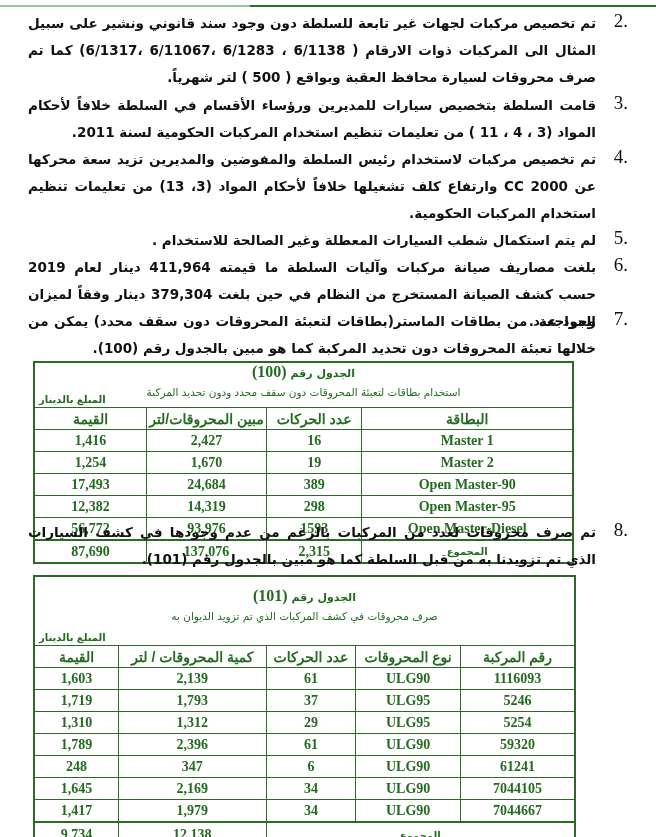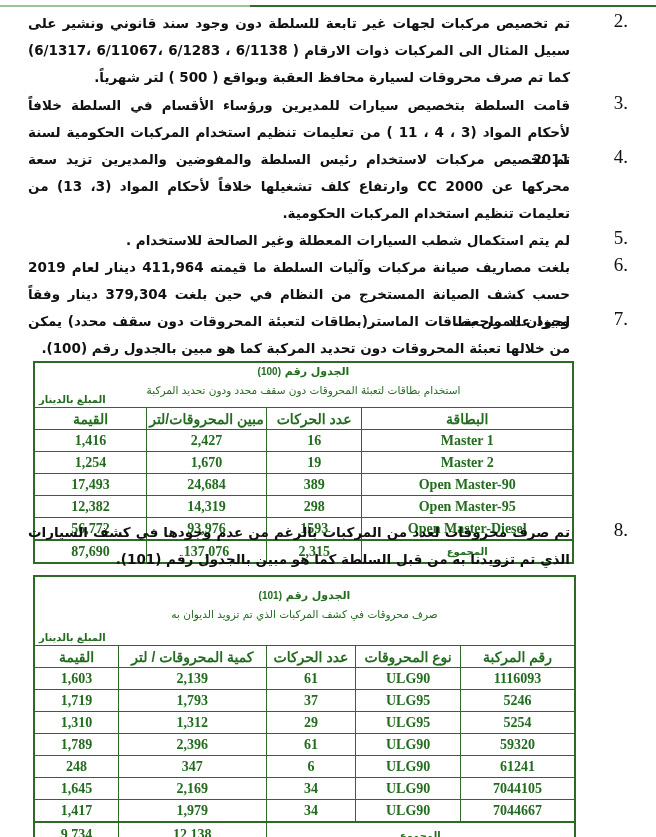--- a/index.html
+++ b/index.html
@@ -4,31 +4,31 @@
 <style>
   html, body { margin: 0; padding: 0; background: #ffffff; }
   body { width: 656px; height: 837px; position: relative; overflow: hidden;
          font-family: "DejaVu Sans", sans-serif; color: #111; }
   .topline-light { position: absolute; top: 5px; left: 0; width: 250px; height: 2px; background: #9cc49a; }
   .topline-dark { position: absolute; top: 5px; left: 250px; width: 406px; height: 2px; background: #2f6e2a; }
 
   .item { position: absolute; left: 28px; width: 600px; direction: rtl; }
   .item .num { position: absolute; right: 0; top: 0; direction: ltr;
                font-family: "Liberation Serif", serif; font-size: 19px; color: #111; }
-  .item .text { margin-right: 58px; font-weight: bold; font-size: 13.5px; line-height: 27px;
+  .item .text { margin-right: 32px; font-weight: bold; font-size: 13.5px; line-height: 27px;
                 text-align: justify; color: #111; }
 
   table.green { position: absolute; border-collapse: collapse; direction: rtl;
                 border: 2px solid #2d6a26; color: #236b1f; }
   table.green td, table.green th { border: 1px solid #2d6a26; text-align: center; padding: 0;
                 font-family: "Liberation Serif", serif; font-weight: bold; font-size: 14px; height: 21px; }
   table.green th { font-family: Liberation Sans, sans-serif; font-size: 14px; }
   table.green td.cap { border: none; border-bottom: 1px solid #2d6a26; position: relative; }
   .cap-title { font-family: "DejaVu Sans", sans-serif; font-size: 11px; font-weight: bold; line-height: 18px; }
-  .cap-title .n { font-family: Liberation Sans, sans-serif; font-size: 10px; }
+  .cap-title .n { font-family: Liberation Serif, serif; font-size: 16px; }
   .cap-sub { font-family: "DejaVu Sans", sans-serif; font-size: 10.5px; font-weight: normal; line-height: 18px; }
   .cap-unit { position: absolute; left: 4px; bottom: 2px; font-family: "DejaVu Sans", sans-serif;
               font-size: 10px; font-weight: bold; }
   td.total-label { font-family: "DejaVu Sans", sans-serif !important; font-size: 10px !important; }
 
   .page-num { position: absolute; top: 847px; left: 0; width: 656px; text-align: center;
               font-family: "Liberation Serif", serif; font-weight: bold; font-size: 15px; color: #111; }
 </style>
 </head>
 <body>

